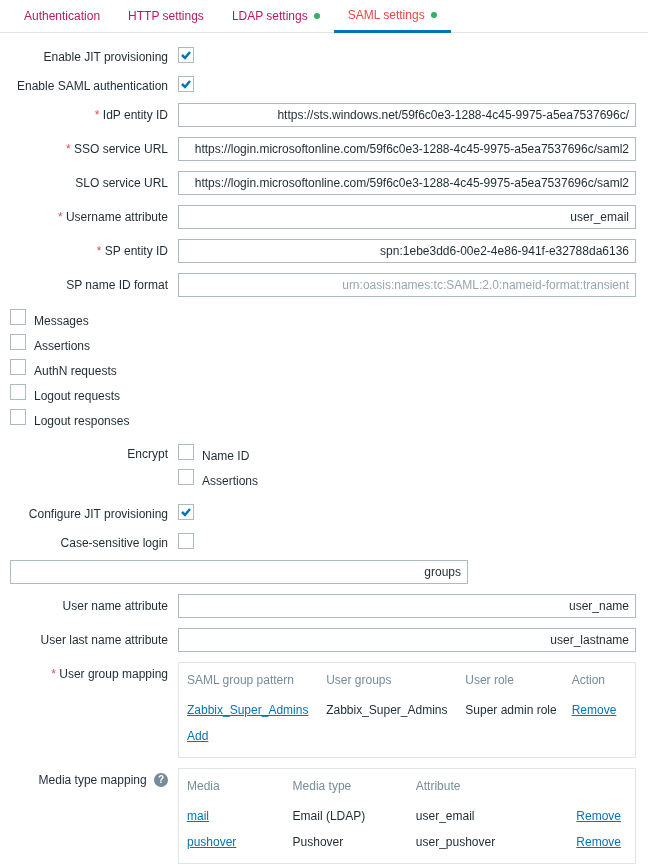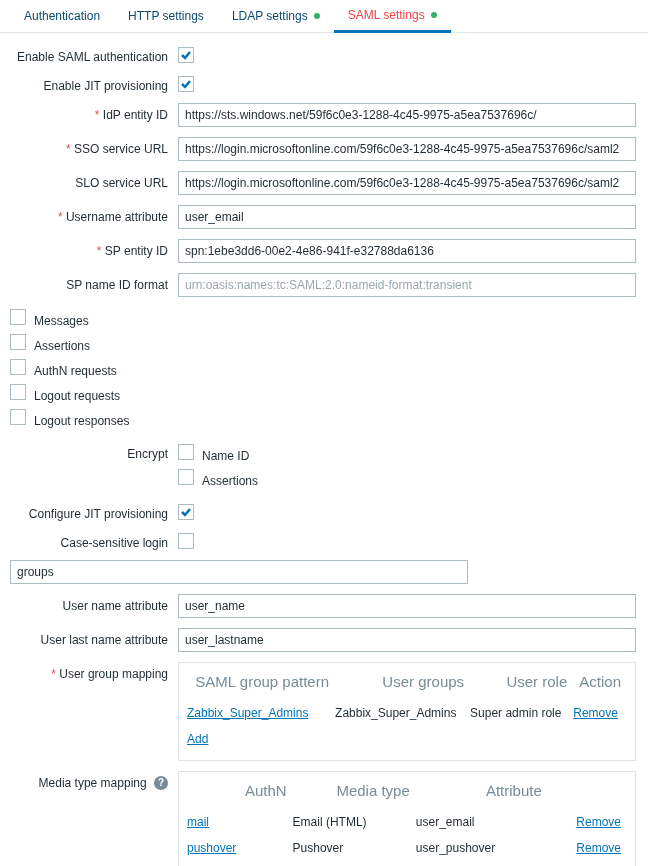--- a/index.html
+++ b/index.html
@@ -12,21 +12,21 @@
     background: #fff;
     width: 648px;
   }
   .tabs {
     display: flex;
     border-bottom: 1px solid #dfe4e7;
     padding: 0 10px;
   }
   .tab {
     padding: 8px 14px 8px;
-    color: #0c4a6e;
+    color: #be185d;
     cursor: pointer;
     display: flex;
     align-items: center;
     gap: 6px;
   }
   .tab.active {
     color: #ef4444;
     border-bottom: 3px solid #0275b8;
     margin-bottom: -1px;
   }
@@ -57,20 +57,21 @@
   .field {
     flex: 1;
   }
   input[type=text] {
     width: 458px;
     height: 24px;
     border: 1px solid #acbbc2;
     padding: 2px 6px;
     font-size: 12px;
     color: #1f2c33;
+    text-align: right;
   }
   input[type=text]::placeholder { color: #97a7b0; }
   .checkbox {
     width: 16px; height: 16px;
     border: 1px solid #acbbc2;
     display: inline-flex;
     align-items: center;
     justify-content: center;
     cursor: pointer;
     background:#fff;
@@ -88,25 +89,25 @@
     position: relative; top: 2px;
   }
   .cb-line { margin-bottom: 6px; }
   .table-wrap {
     width: 458px;
     border: 1px solid #dfe4e7;
     padding: 6px 8px 8px 8px;
   }
   table { border-collapse: collapse; width: 100%; }
   th {
-    text-align: right;
+    text-align: left;
     font-weight: normal;
     color: #768d99;
     padding: 4px 6px 10px 0;
-    font-size: 15px;
+    font-size: 12px;
   }
   td {
     padding: 6px 6px 6px 0;
     vertical-align: top;
   }
   .link-u { color: #0275b8; cursor: pointer; text-decoration: underline; }
   .help-icon {
     display: inline-flex;
     width: 14px; height: 14px; border-radius: 50%;
     background: #768d99; color: #fff;
@@ -132,32 +133,32 @@
     </div>
   <div class="tab active">
       <span>SAML settings</span>
       <span class="dot"></span>
     </div>
 </div>
 
 <div class="form">
 
   <div class="row">
-    <div class="label">Enable SAML authentication</div>
+    <div class="label">Enable JIT provisioning</div>
     <div class="field">
       <span class="checkbox checked">
           <svg viewBox="0 0 12 12">
             <polyline points="2,6 5,9 10,3"></polyline>
           </svg>
         </span>
     </div>
   </div>
 
   <div class="row">
-    <div class="label">Enable JIT provisioning</div>
+    <div class="label">Enable SAML authentication</div>
     <div class="field">
       <span class="checkbox checked">
           <svg viewBox="0 0 12 12">
             <polyline points="2,6 5,9 10,3"></polyline>
           </svg>
         </span>
     </div>
   </div>
 
   <div class="row">
@@ -274,30 +275,30 @@
       <div class="table-wrap">
         <table>
           <colgroup>
               <col style="width:24%">
               <col style="width:28%">
               <col style="width:30%">
               <col style="width:18%">
             </colgroup>
           <thead>
             <tr>
-              <th>AuthN</th>
+              <th>Media</th>
               <th>Media type</th>
               <th>Attribute</th>
               <th></th>
             </tr>
           </thead>
           <tbody>
             <tr>
               <td><span class="link-u">mail</span></td>
-              <td>Email (HTML)</td>
+              <td>Email (LDAP)</td>
               <td>user_email</td>
               <td style="text-align:right"><span class="link-u">Remove</span></td>
             </tr>
             <tr>
               <td><span class="link-u">pushover</span></td>
               <td>Pushover</td>
               <td>user_pushover</td>
               <td style="text-align:right"><span class="link-u">Remove</span></td>
             </tr>
 

